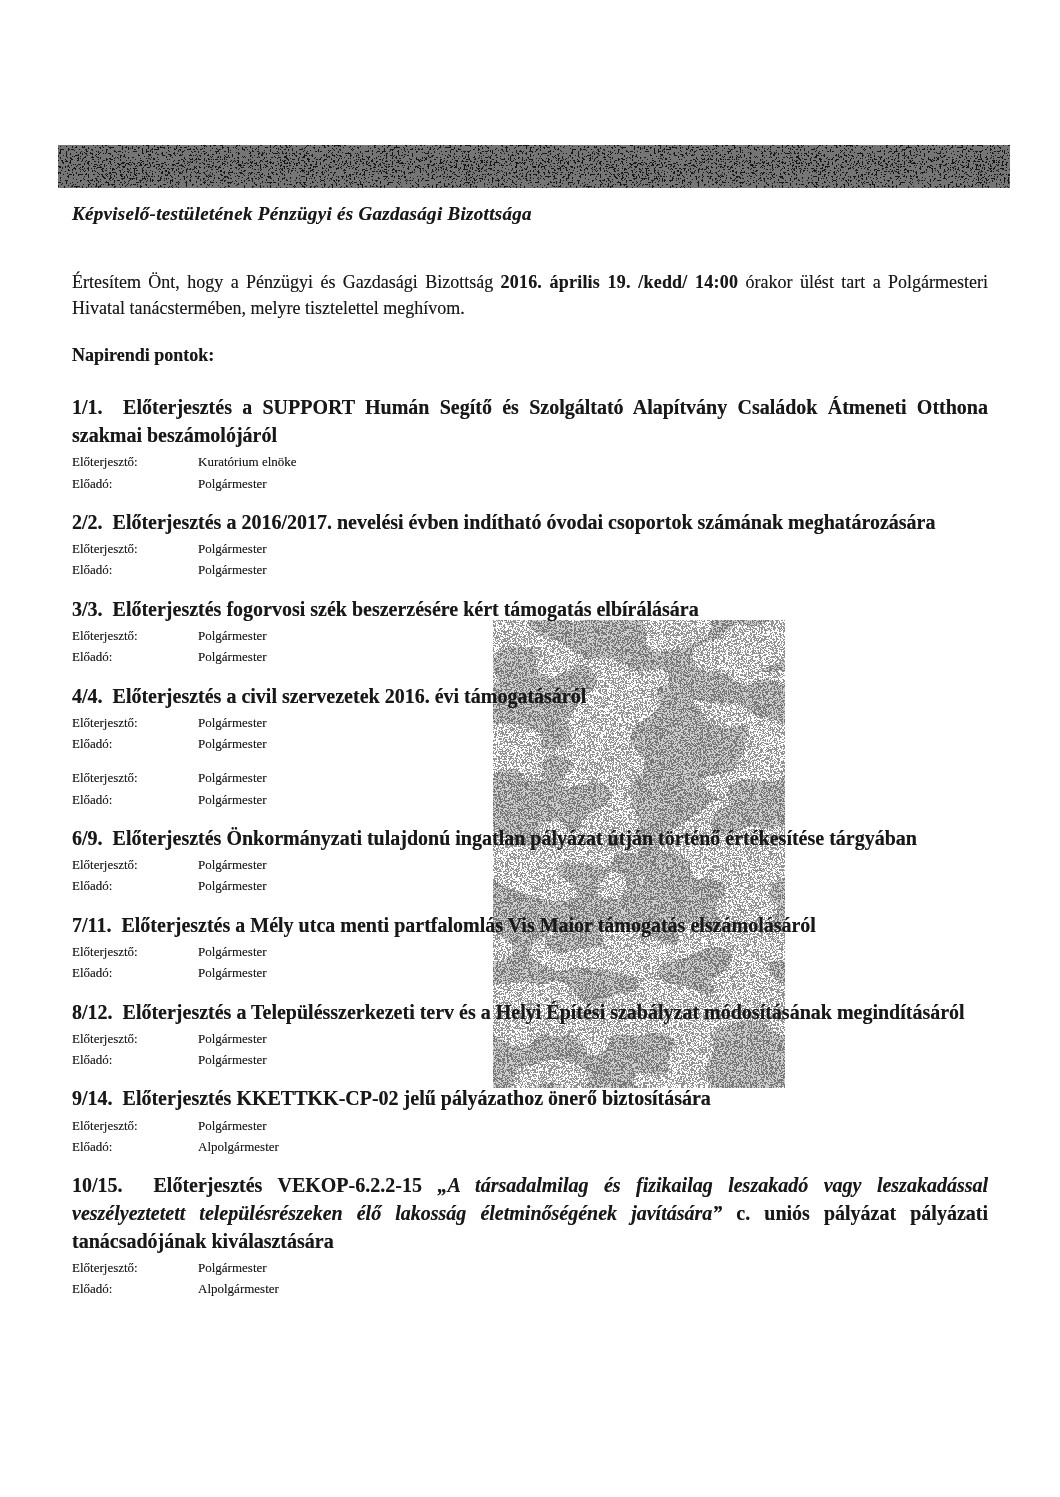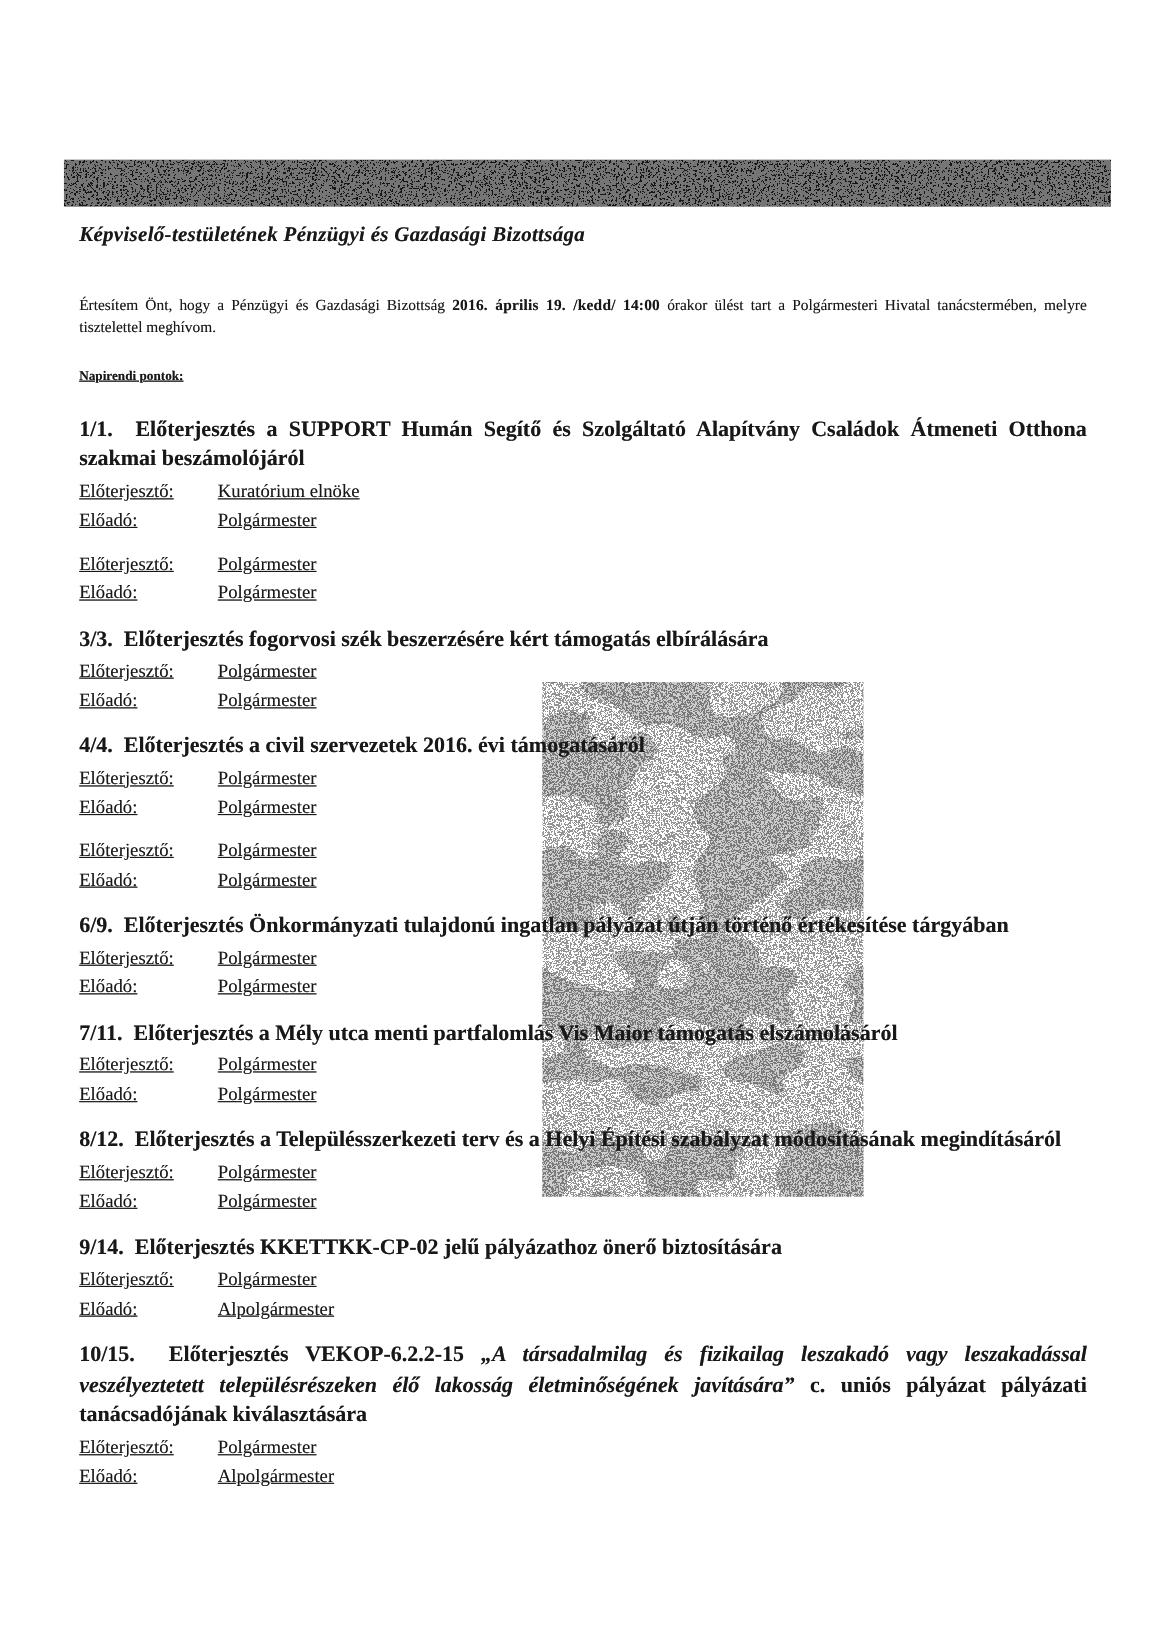--- a/index.html
+++ b/index.html
@@ -39,41 +39,40 @@
   }
   .doc-title{
     margin-top:30px;
     text-align:center;
     transform:translateX(-52px);
     font-size:37px;font-weight:bold;letter-spacing:5px;
     text-shadow:0 0 0.6px rgba(0,0,0,0.6);
   }
   .intro{
     margin-top:44px;
-    font-size:14px;line-height:1.45;text-align:justify;
+    font-size:18px;line-height:1.45;text-align:justify;
     text-shadow:0 0 0.4px rgba(0,0,0,0.45);
   }
   .intro b{letter-spacing:0.2px;}
   .agenda-heading{
     margin-top:24px;
-    font-size:12px;font-weight:bold;text-decoration:underline;
+    font-size:18px;font-weight:bold;
     text-shadow:0 0 0.4px rgba(0,0,0,0.5);
   }
   .agenda-list{margin-top:28px;}
   .agenda-item{margin-bottom:17px;}
   .agenda-item-title{
     font-size:20px;font-weight:bold;line-height:1.38;text-align:justify;
     text-shadow:0 0 0.5px rgba(0,0,0,0.5);
   }
   .agenda-item-title .italic{font-style:italic;}
   .label-row{
     display:flex;
-    font-size:17px;line-height:1.32;margin-top:4px;
+    font-size:13px;line-height:1.32;margin-top:4px;
     text-shadow:0 0 0.4px rgba(0,0,0,0.4);
-    text-decoration:underline;
   }
   .label-row .lbl{width:126px;flex:none;}
 </style>
 </head>
 <body>
 
 <div class="page">
 
   <div class="grain">
     <svg preserveAspectRatio="none" aria-hidden="true">
@@ -147,20 +146,21 @@
       <span class="lbl">Előterjesztő:</span>
       <span class="val">Kuratórium elnöke</span>
     </div>
     <div class="label-row">
       <span class="lbl">Előadó:</span>
       <span class="val">Polgármester</span>
     </div>
   </div>
 
   <div class="agenda-item">
+    <p class="agenda-item-title" style="margin:0;"><span>2/2.&nbsp; </span><span><span>Előterjesztés a 2016/2017. nevelési évben indítható óvodai csoportok számának meghatározására</span></span></p>
     <div class="label-row">
       <span class="lbl">Előterjesztő:</span>
       <span class="val">Polgármester</span>
     </div>
     <div class="label-row">
       <span class="lbl">Előadó:</span>
       <span class="val">Polgármester</span>
     </div>
   </div>
 

